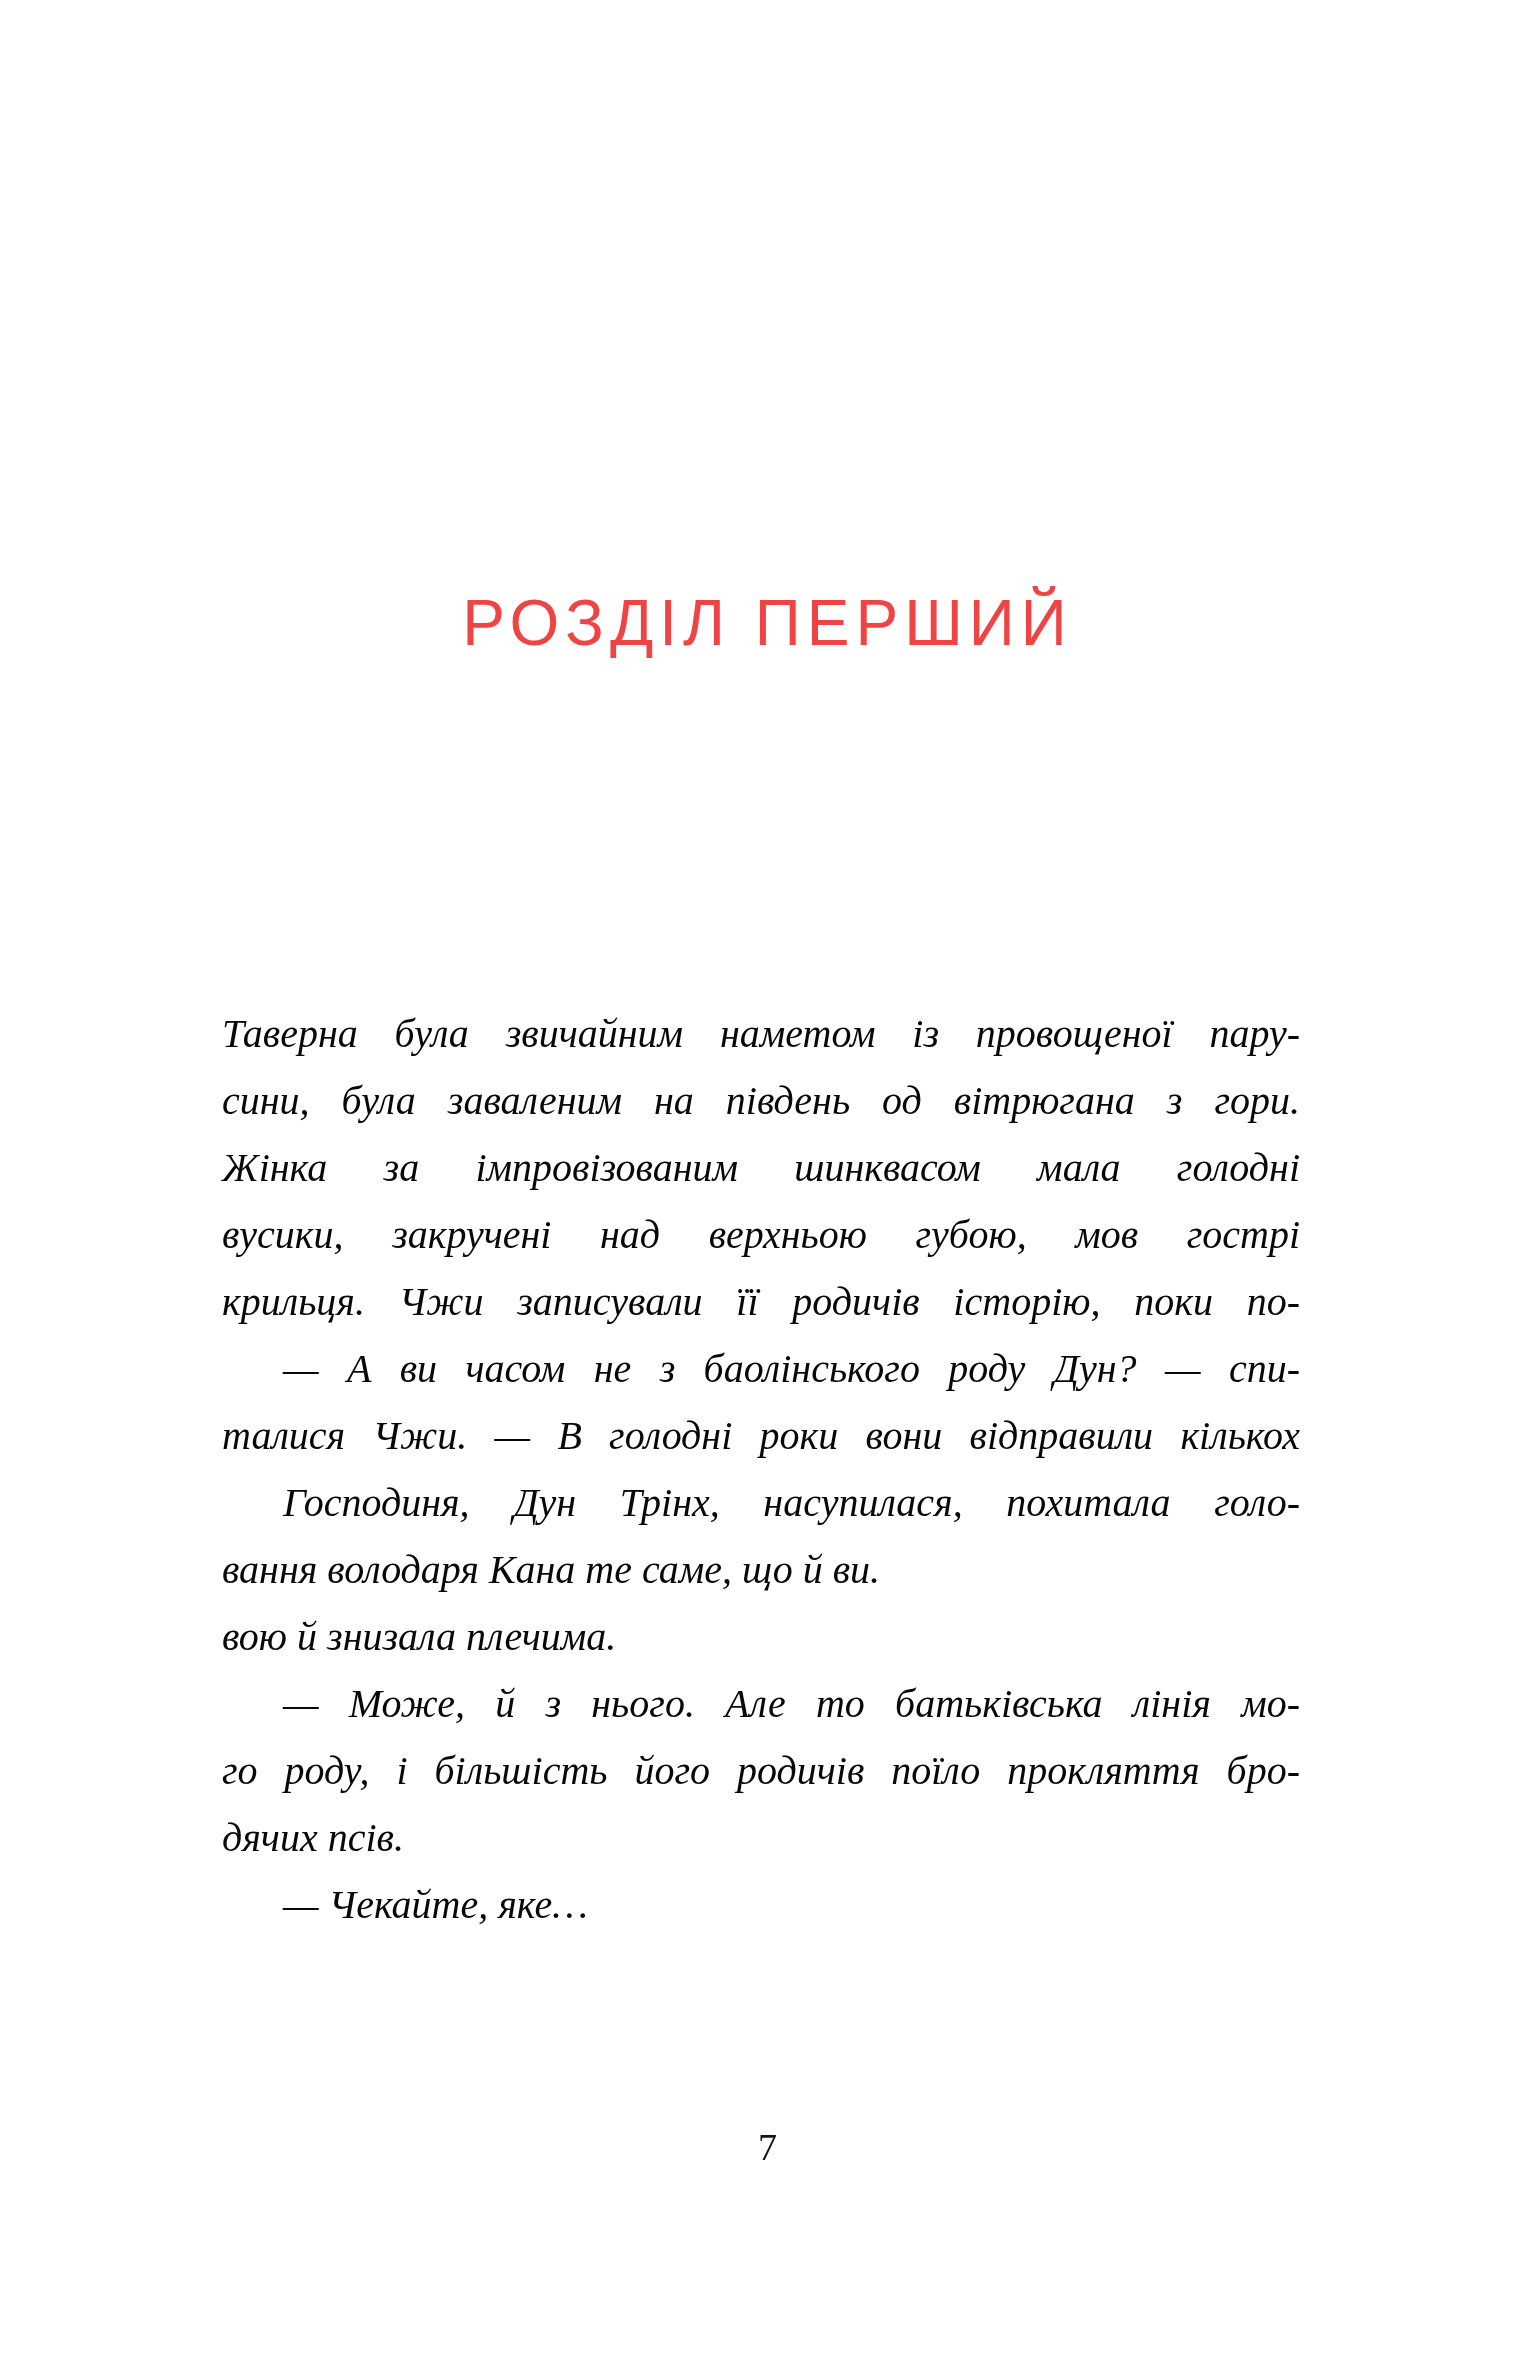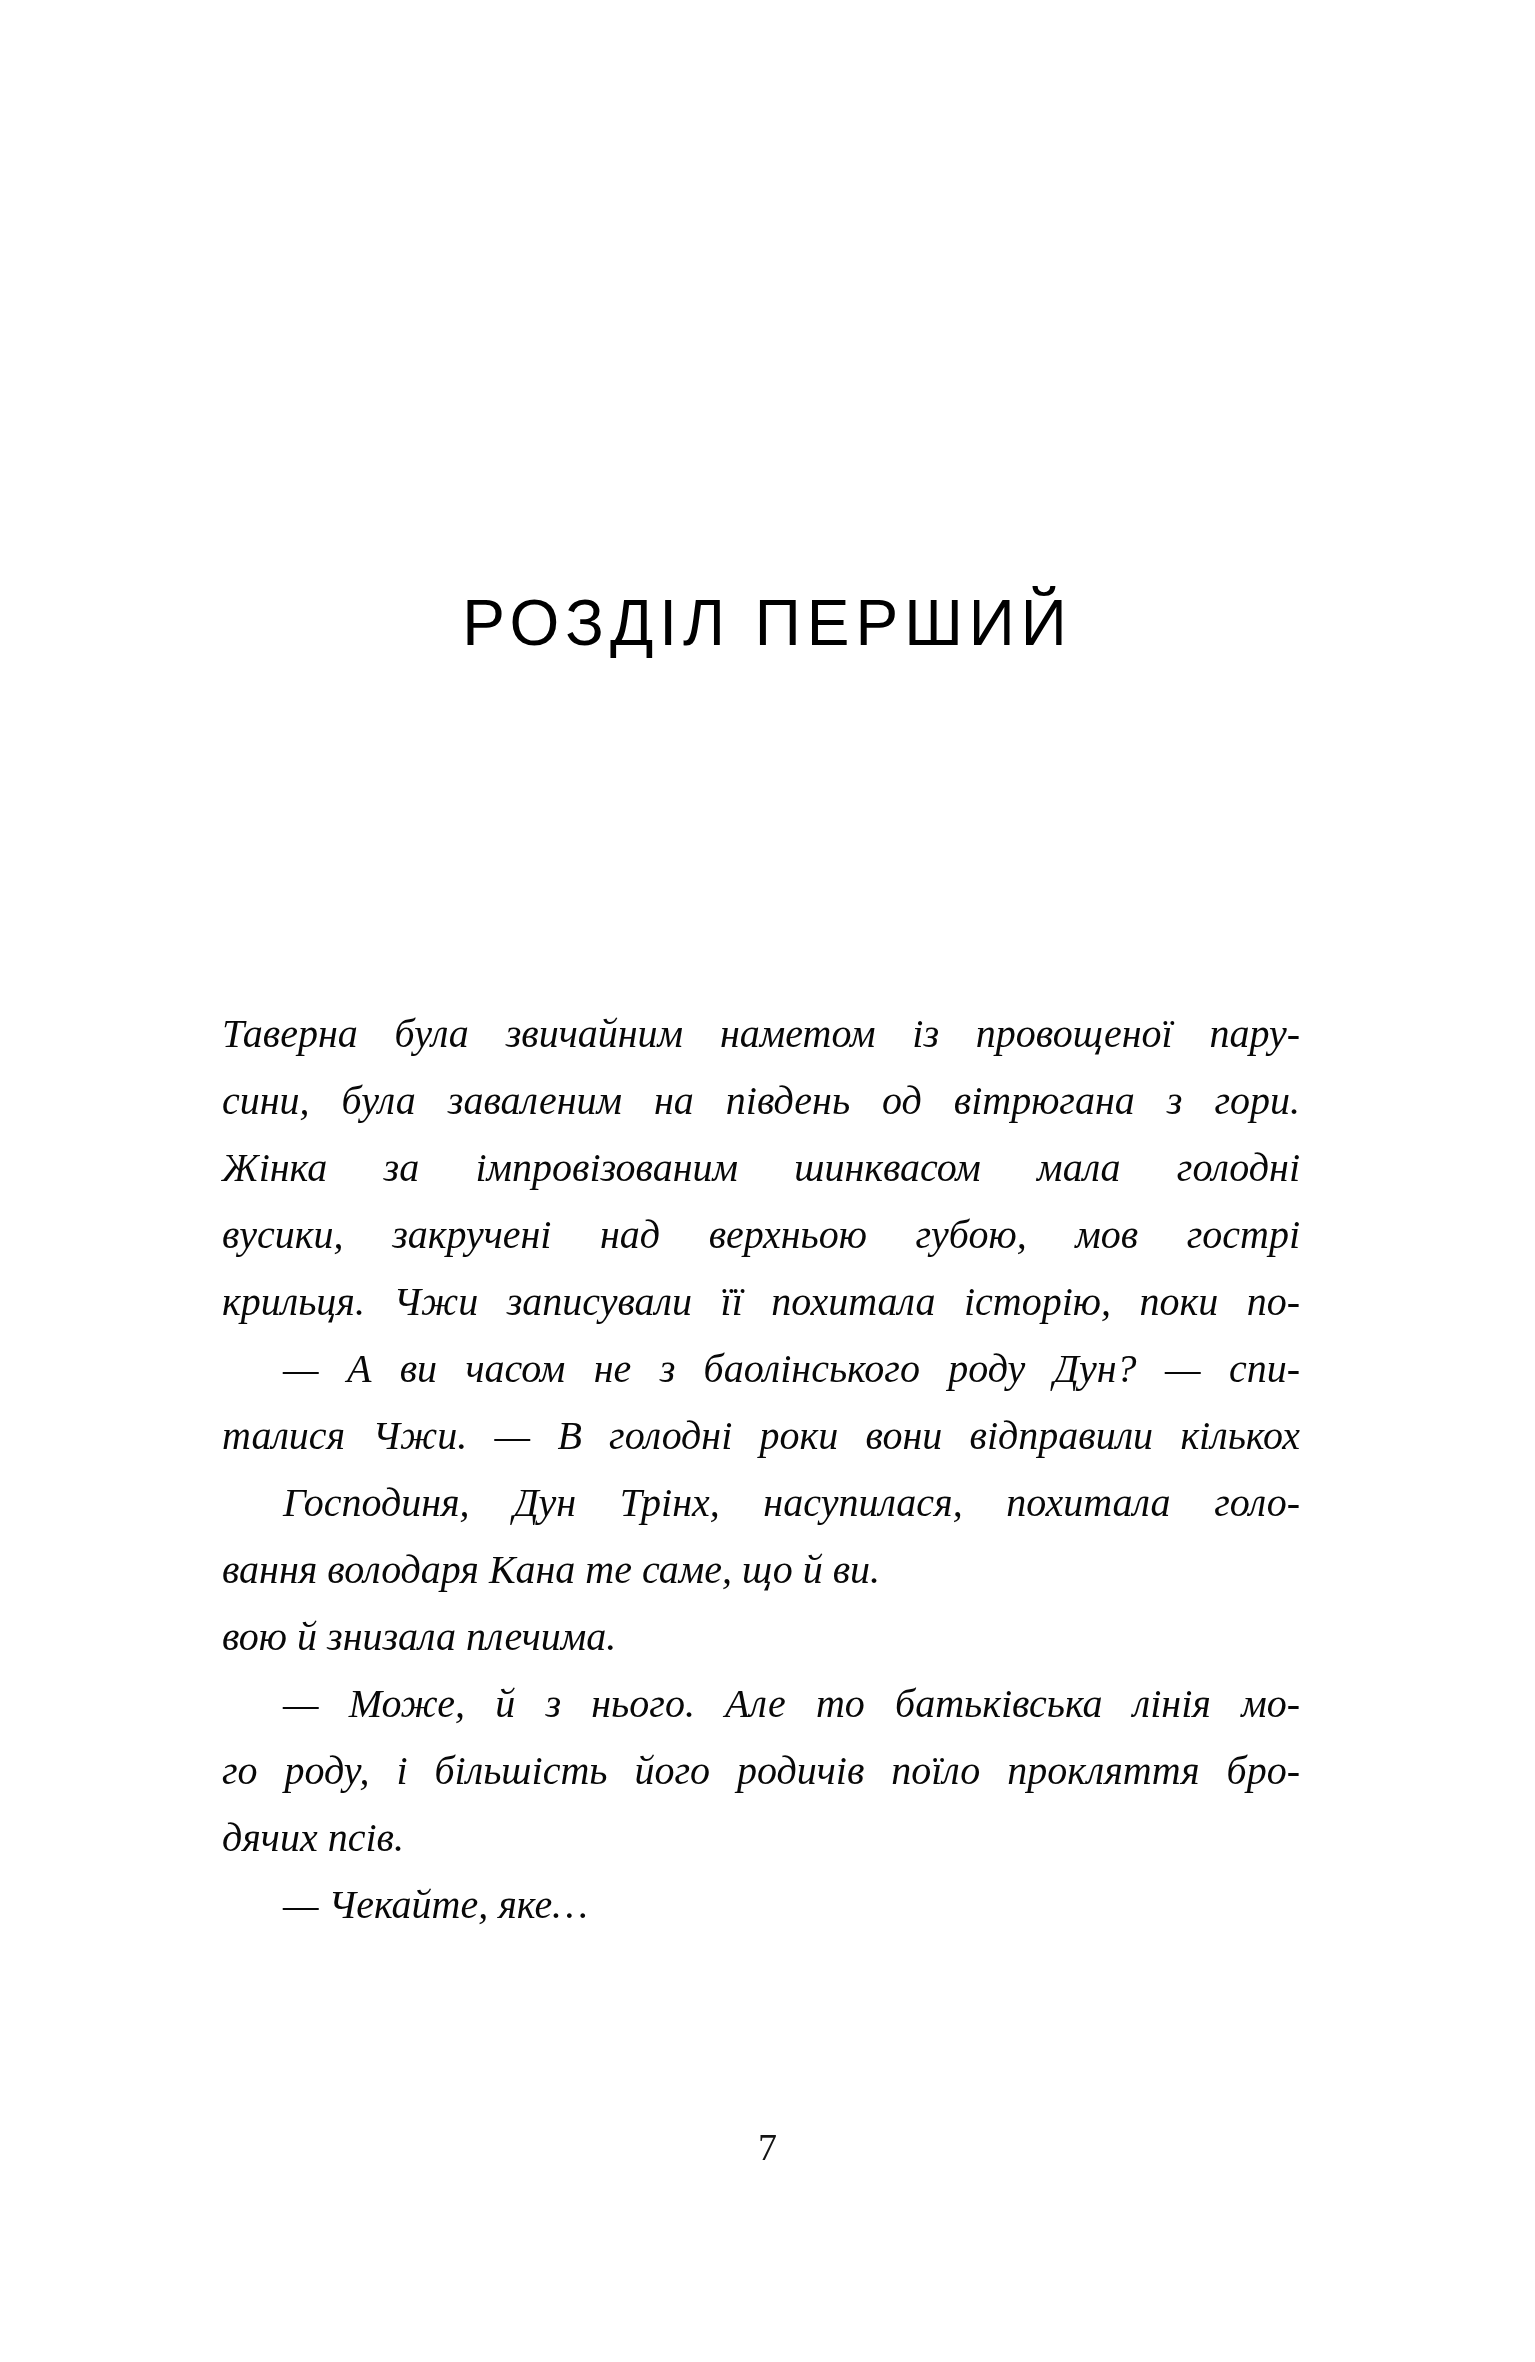--- a/index.html
+++ b/index.html
@@ -19,21 +19,21 @@
     position: absolute;
     top: 578px;
     left: 0;
     width: 100%;
     text-align: center;
     font-family: "Liberation Sans", sans-serif;
     font-weight: 500;
     font-size: 64px;
     letter-spacing: 6px;
     line-height: 90px;
-    color: #000000;
+    color: #ef4444;
     white-space: nowrap;
   }
   .body-text {
     position: absolute;
     top: 1000px;
     left: 222px;
     width: 1078px;
     font-family: "Liberation Serif", serif;
     font-size: 40px;
     color: #080808;
@@ -68,21 +68,21 @@
 <body>
 
 <div class="page">
   <div class="chapter-title">РОЗДІЛ ПЕРШИЙ</div>
 
   <div class="body-text">
       <div class="line">Таверна була звичайним наметом із провощеної пару-</div>
       <div class="line">сини, була заваленим на південь од вітрюгана з гори.</div>
       <div class="line">Жінка за імпровізованим шинквасом мала голодні</div>
       <div class="line">вусики, закручені над верхньою губою, мов гострі</div>
-      <div class="line">крильця. Чжи записували її похитала історію, поки по-</div>
+      <div class="line">крильця. Чжи записували її родичів історію, поки по-</div>
       <div class="line indent">— А ви часом не з баолінського роду Дун? — спи-</div>
       <div class="line">талися Чжи. — В голодні роки вони відправили кількох</div>
       <div class="line indent">Господиня, Дун Трінх, насупилася, похитала голо-</div>
       <div class="line last">вання володаря Кана те саме, що й ви.</div>
       <div class="line last">вою й знизала плечима.</div>
       <div class="line indent">— Може, й з нього. Але то батьківська лінія мо-</div>
       <div class="line">го роду, і більшість його родичів поїло прокляття бро-</div>
       <div class="line last">дячих псів.</div>
       <div class="line indent last">— Чекайте, яке…</div>
     </div>

